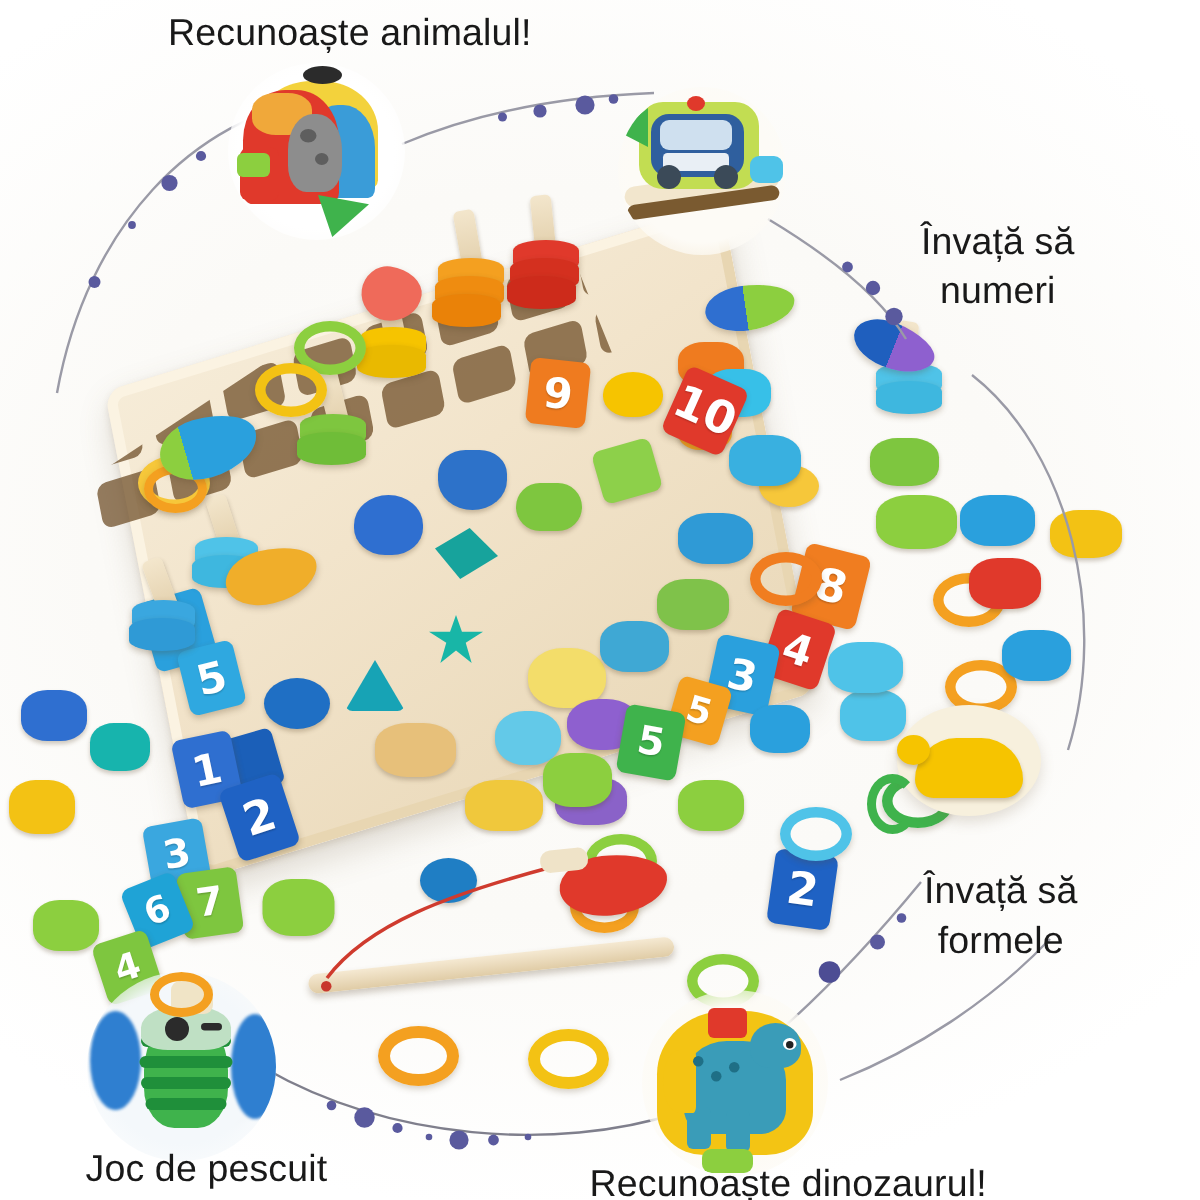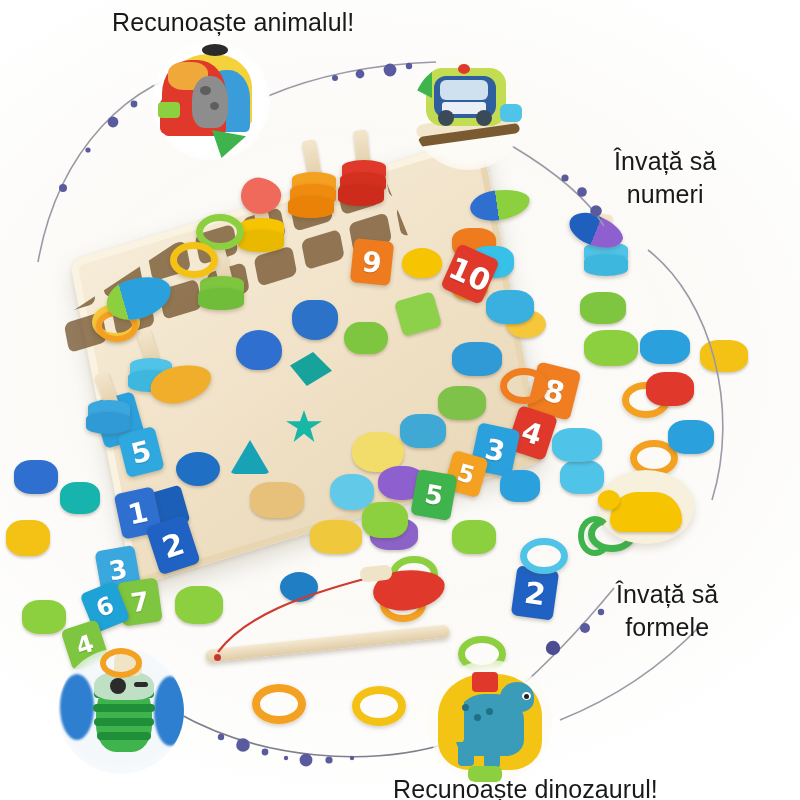--- a/index.html
+++ b/index.html
@@ -344,15 +344,16 @@
     <div style="position:absolute;left:46px;top:54px;width:7px;height:7px;background:#1f6f86;border-radius:50%;"></div>
     <div style="position:absolute;left:58px;top:48px;width:7px;height:7px;background:#1f6f86;border-radius:50%;"></div>
     <div style="position:absolute;left:40px;top:106px;width:34px;height:16px;background:#8ccf3f;border-radius:6px;"></div>
   </div>
 
   <div class="label lbl-animal">Recunoaște animalul!</div>
   <div class="label lbl-numeri">Învață să
 numeri</div>
   <div class="label lbl-forme">Învață să
 formele</div>
+  <div class="label lbl-pescuit">Joc de pescuit</div>
   <div class="label lbl-dino">Recunoaște dinozaurul!</div>
 
 </div>
 
 </body></html>

